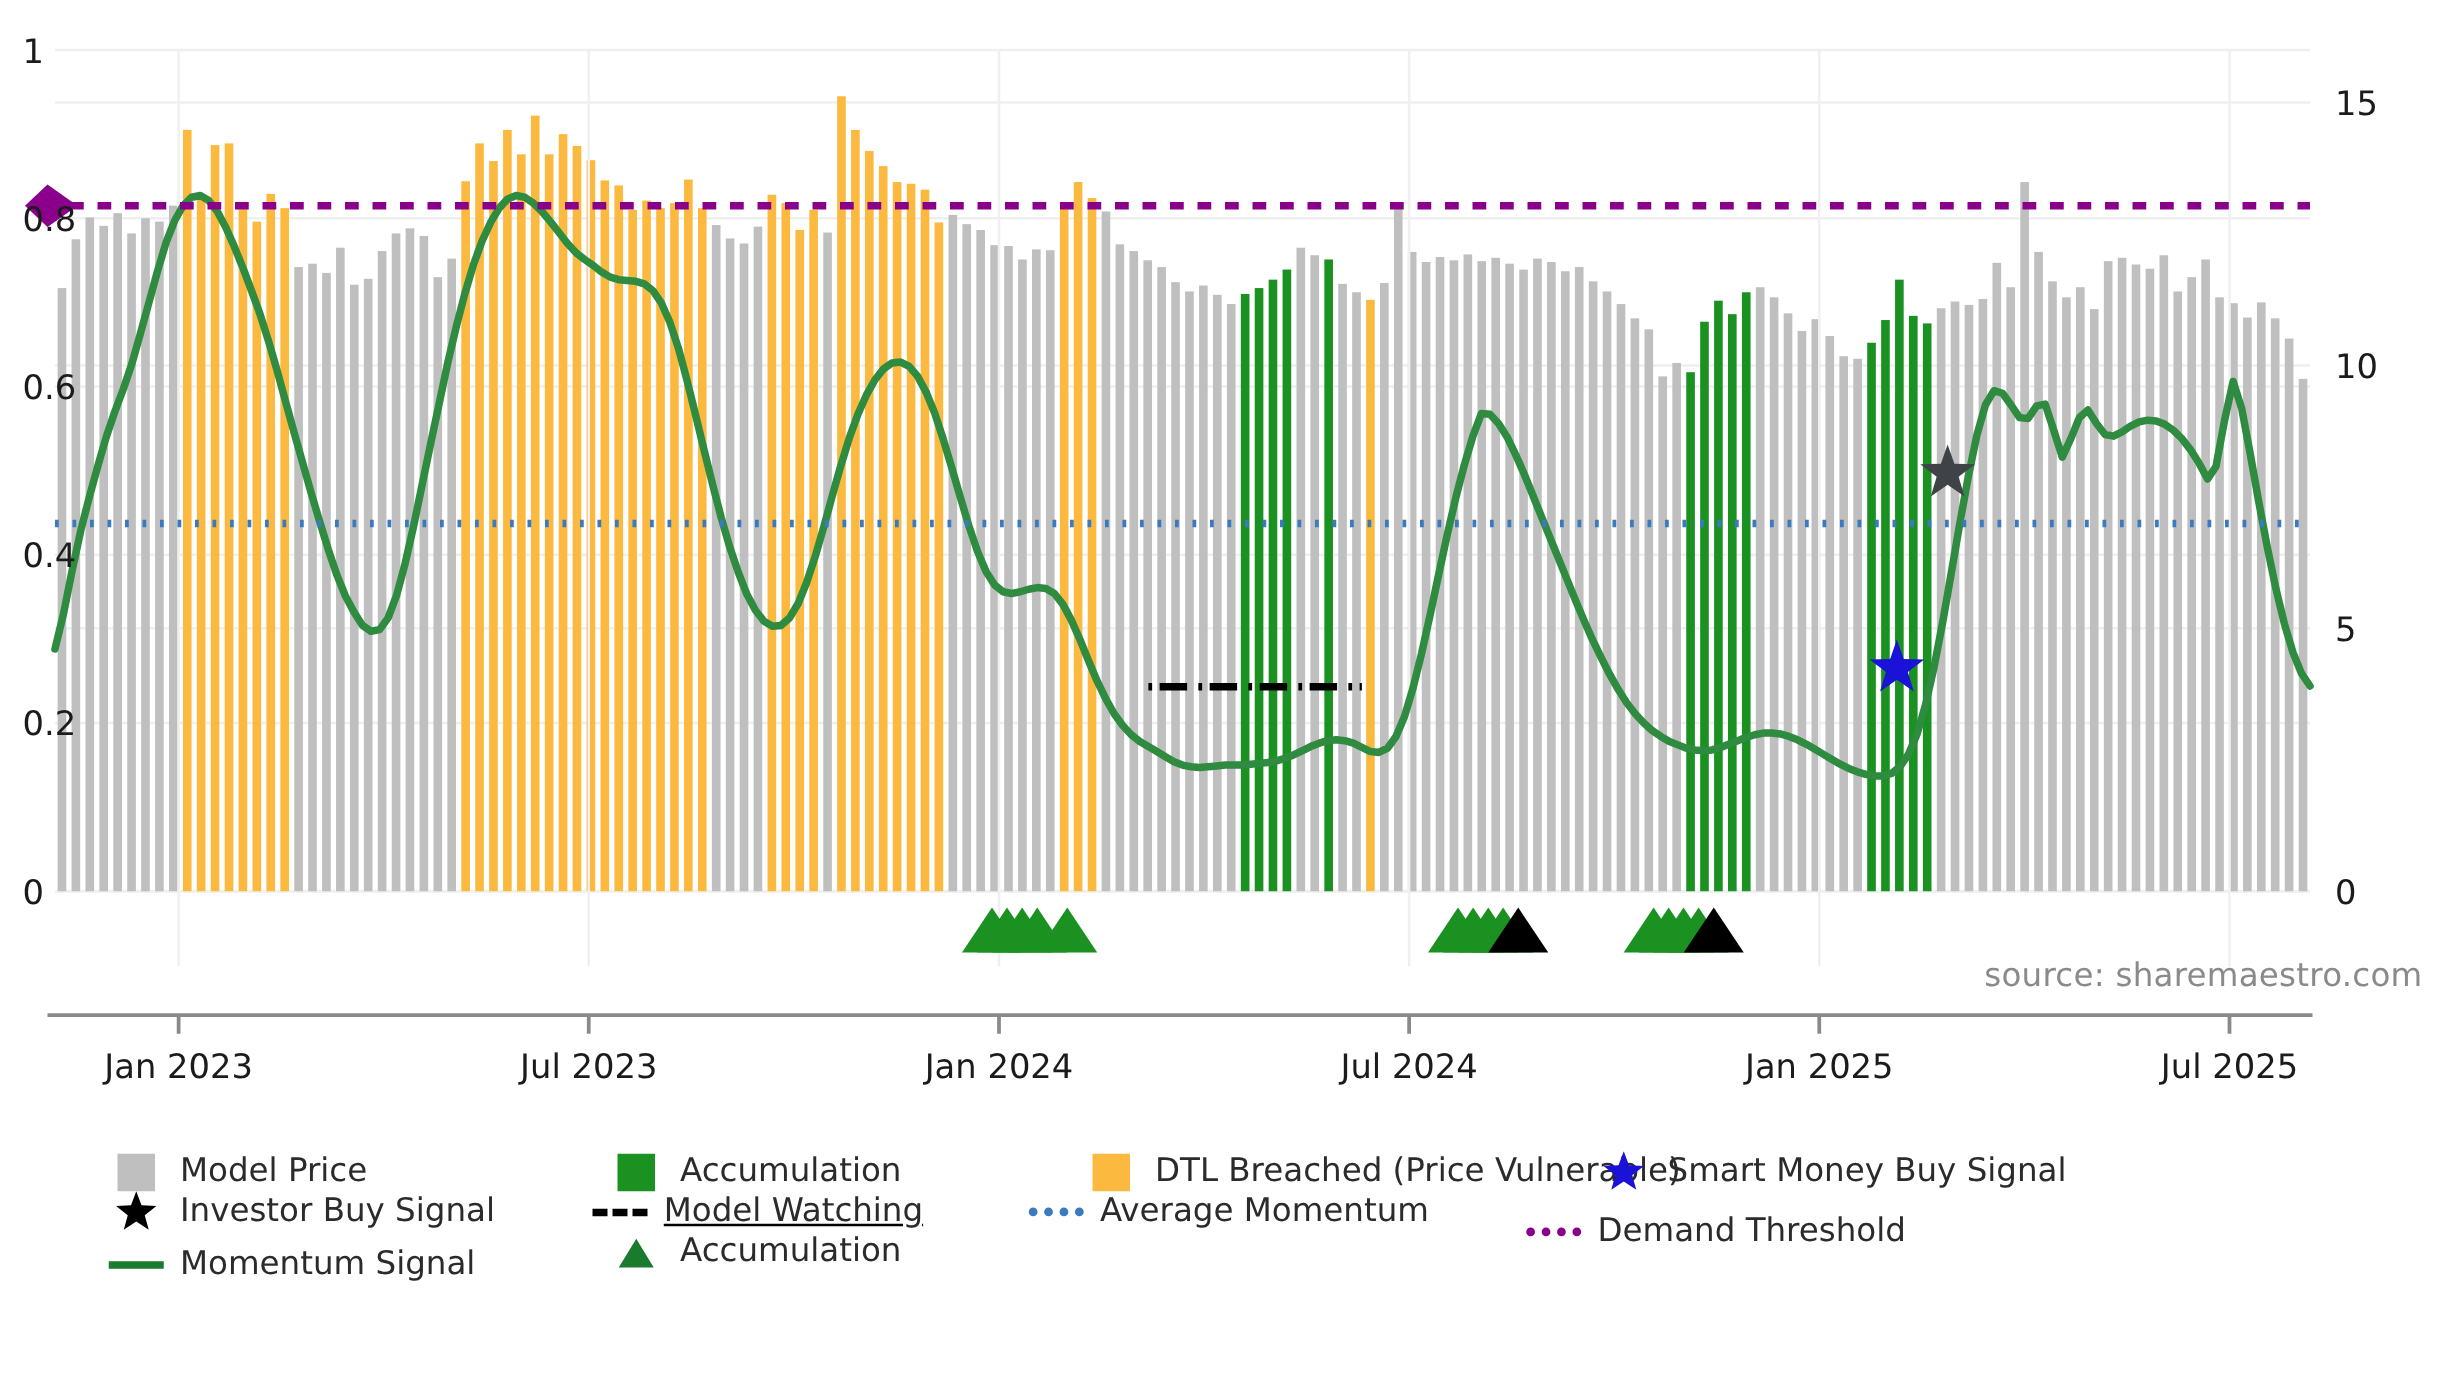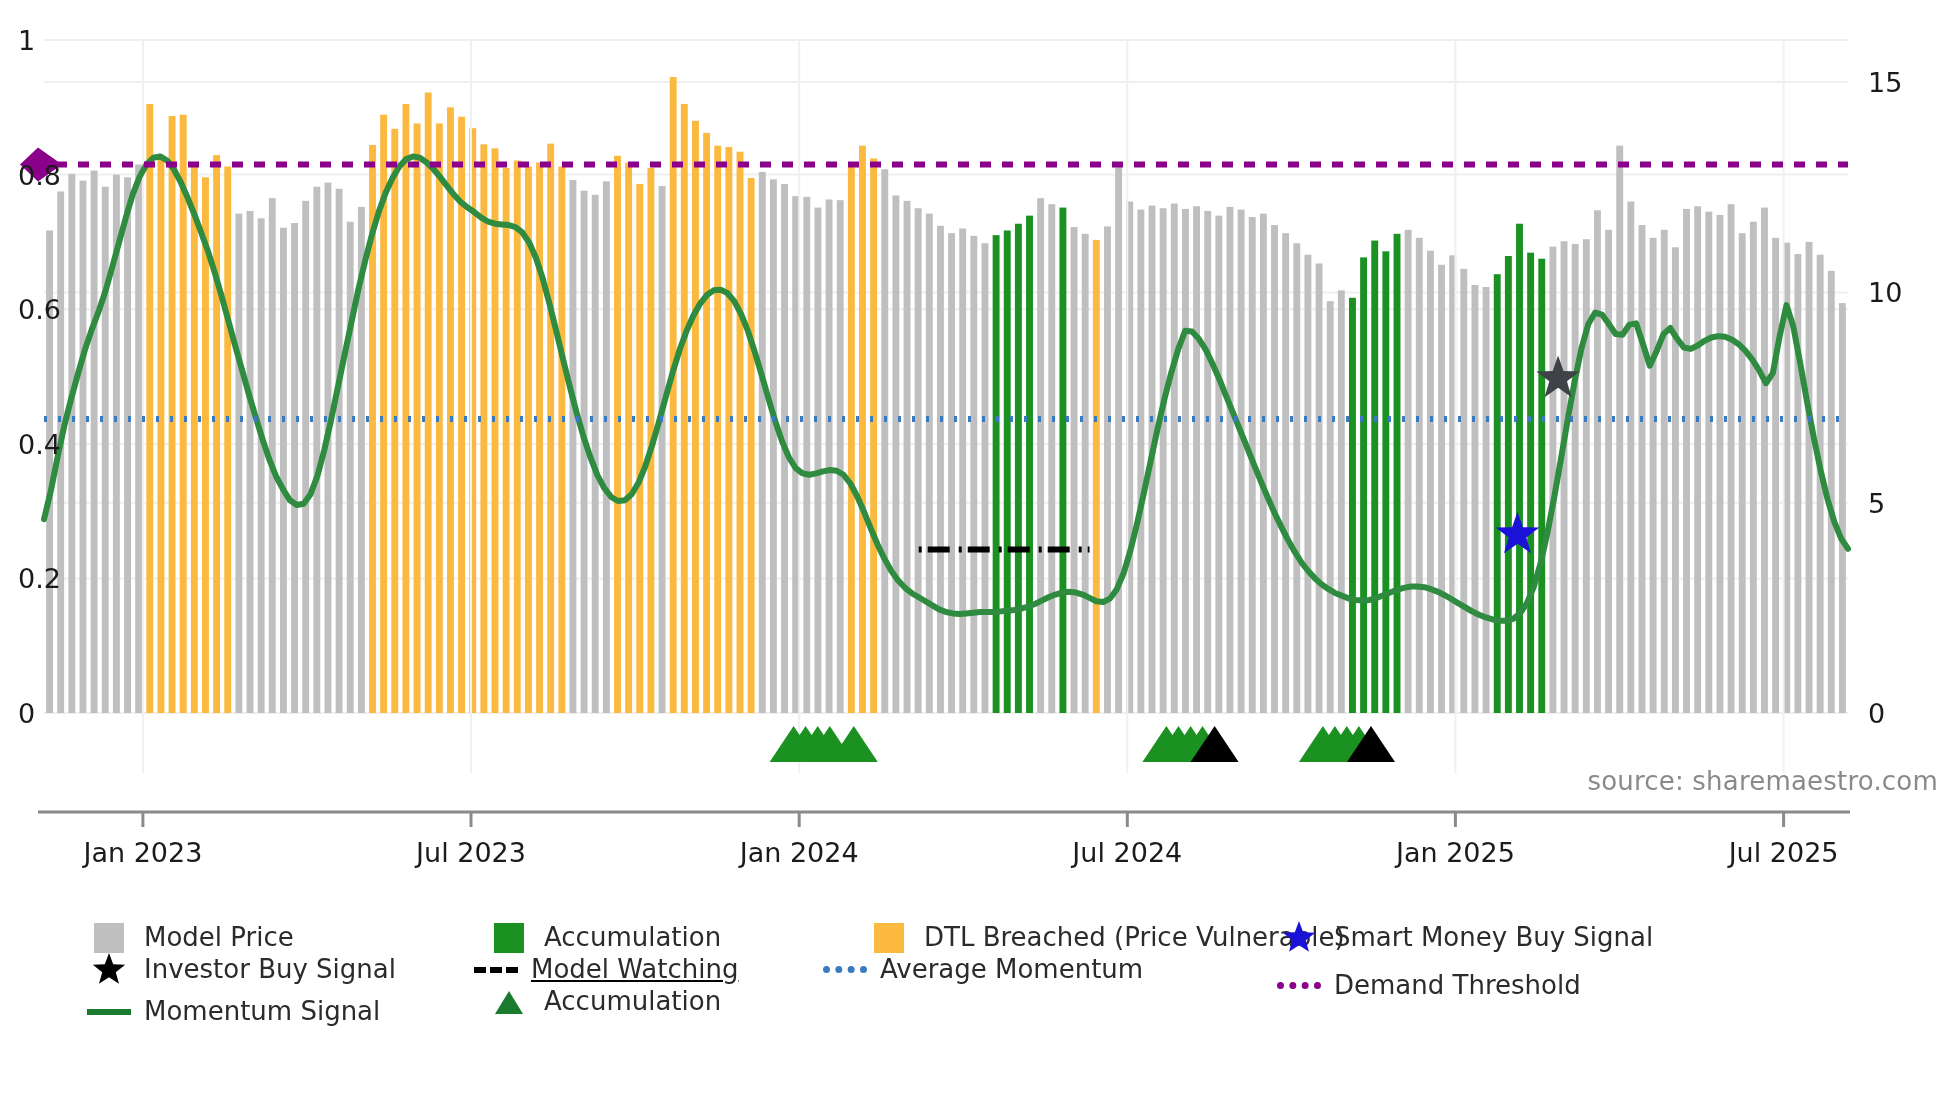--- a/index.html
+++ b/index.html
@@ -303,21 +303,21 @@
             <span class="sw-dashed-blk"></span>
           </span>
           <span class="legend-label">Model Watching</span>
         </div>
         <div class="legend-item" style="position: absolute; left: 736px; text-align: right;">
           <span class="swatch">
             <span class="sw-dashline" style="border-top-color: rgb(58, 123, 191);"></span>
           </span>
           <span class="legend-label">Average Momentum</span>
         </div>
-        <div class="legend-item" style="position: absolute; left: 1190px; margin-top: 32px;">
+        <div class="legend-item" style="position: absolute; left: 1134px; margin-top: 32px;">
           <span class="swatch">
             <span class="sw-dashline" style="border-top-color: rgb(139, 0, 139);"></span>
           </span>
           <span class="legend-label">Demand Threshold</span>
         </div>
       </div>
       <div class="legend-row" style="margin-top: 1px; height: 31px; position: relative;">
         <div class="legend-item" style="position: absolute; left: 0px; margin-top: 20px;">
           <span class="swatch">
             <span class="sw-line" style="background: rgb(26, 122, 46);"></span>

